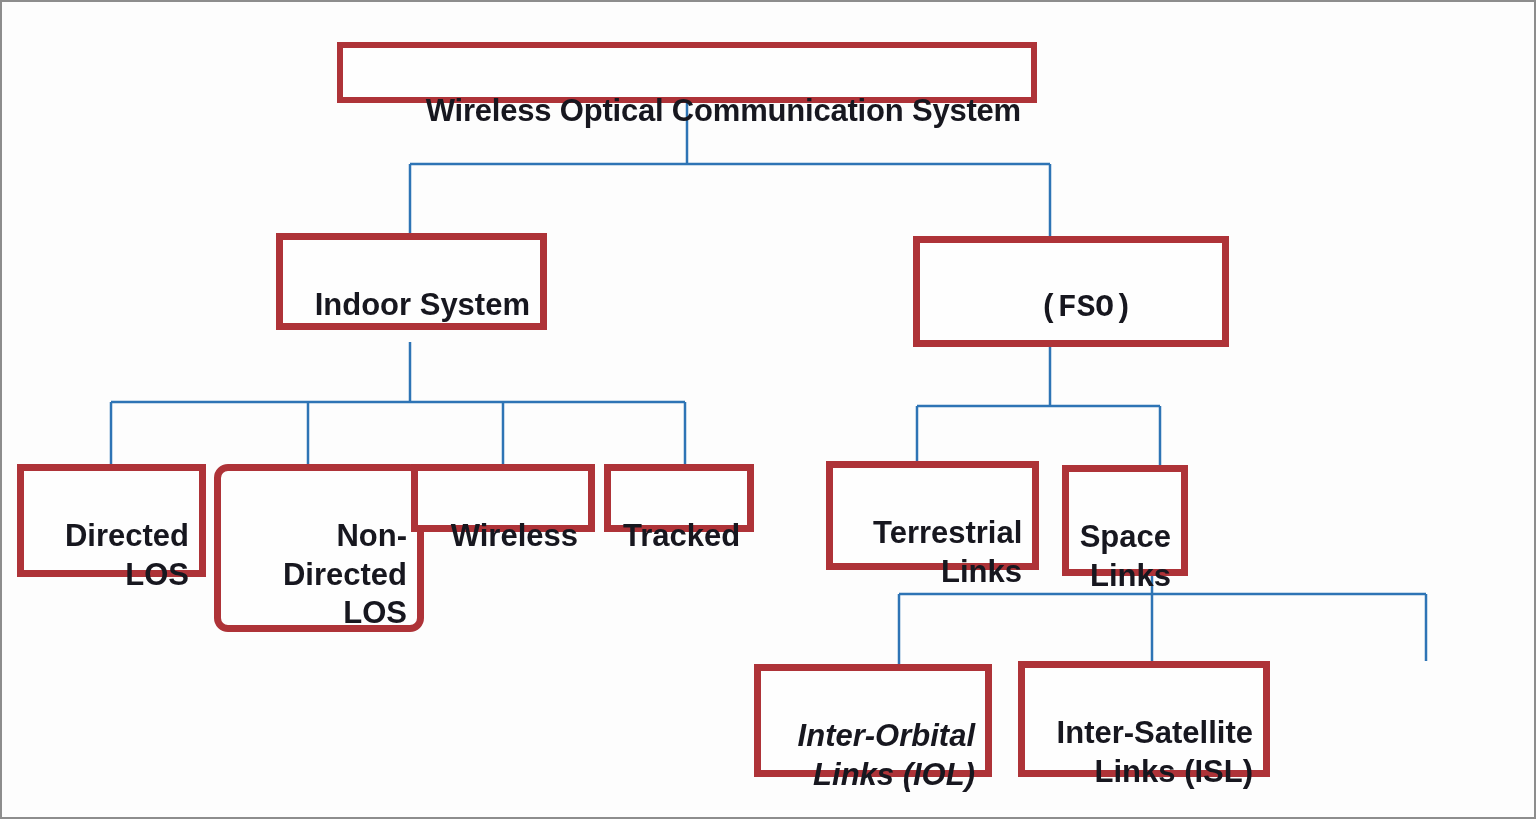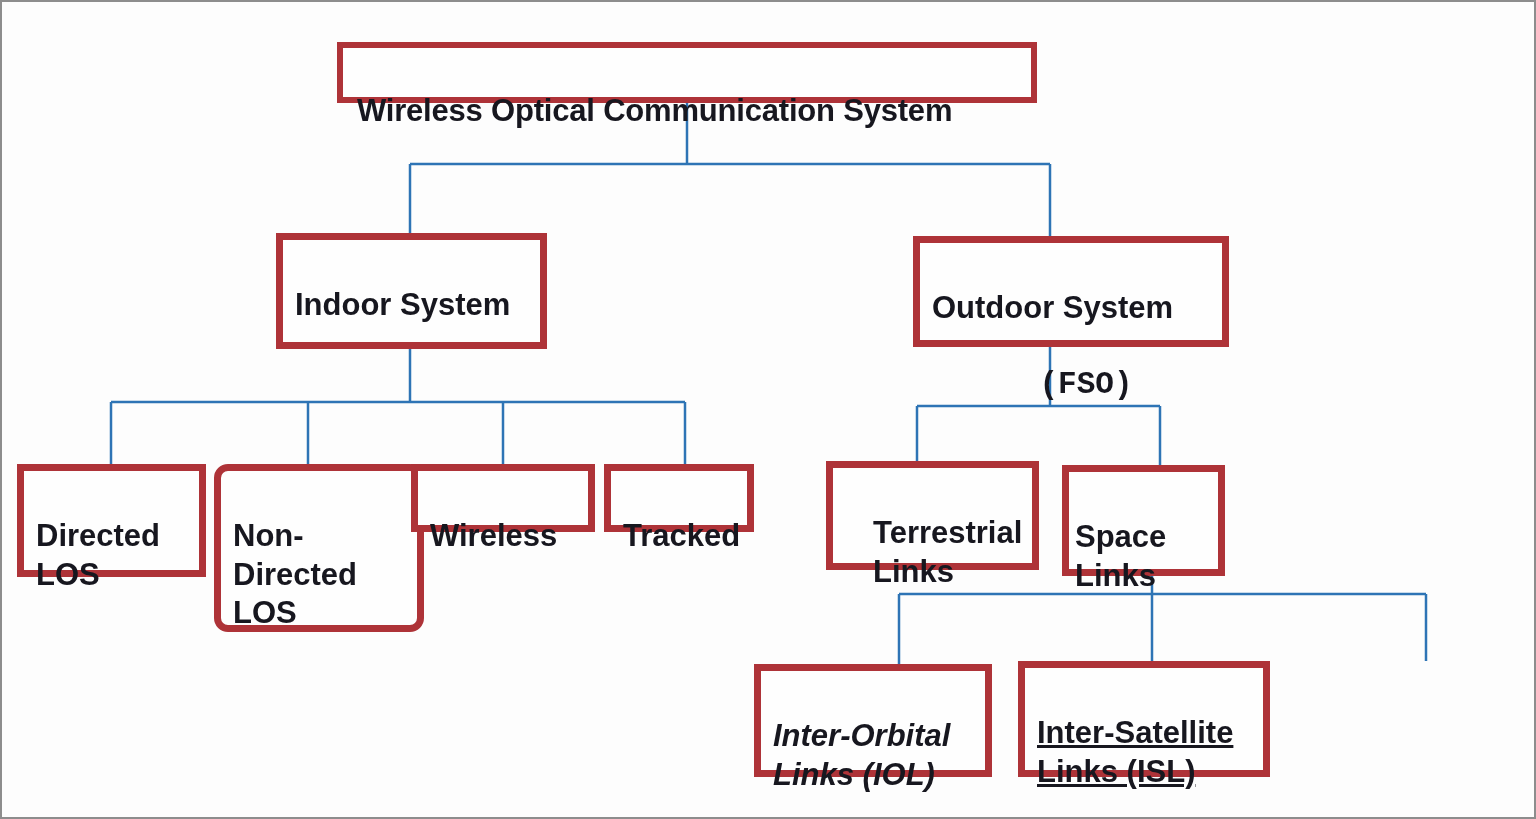--- a/index.html
+++ b/index.html
@@ -33,34 +33,34 @@
     box-sizing: border-box;
     background: #fefefe;
     border: 7px solid #ae3338;
     color: #17171f;
     font-weight: bold;
     font-size: 31px;
     line-height: 1.25;
     padding: 7px 10px 6px 12px;
     white-space: pre-line;
   }
-  .node .lbl { display: block; }
+  .node .lbl { display: block; text-align: right; }
   .node .sub { display: block; text-align: center; padding-left: 28px; font-family: Liberation Mono, monospace; }
 
   #node-root            { left: 335px;  top: 40px;  width: 700px; height: 61px;  border-width: 6px; padding: 5px 10px 5px 14px; letter-spacing: -0.2px; }
-  #node-indoor          { left: 274px;  top: 231px; width: 271px; height: 116px; }
+  #node-indoor          { left: 274px;  top: 231px; width: 271px; height: 97px; }
   #node-outdoor         { left: 911px;  top: 234px; width: 316px; height: 111px; }
   #node-directed-los    { left: 15px;   top: 462px; width: 189px; height: 113px; }
   #node-non-directed-los{ left: 212px;  top: 462px; width: 210px; height: 168px; border-radius: 14px; }
   #node-diffused        { left: 409px;  top: 462px; width: 184px; height: 68px;  }
   #node-tracked         { left: 602px;  top: 462px; width: 150px; height: 68px;  }
   #node-terrestrial     { left: 824px;  top: 459px; width: 213px; height: 109px; padding-left: 40px; }
-  #node-space           { left: 1060px; top: 463px; width: 163px; height: 111px; padding-left: 6px; }
+  #node-space           { left: 1060px; top: 463px; width: 126px; height: 111px; padding-left: 6px; }
   #node-inter-orbital   { left: 752px;  top: 662px; width: 238px; height: 113px; font-style: italic; }
-  #node-inter-satellite { left: 1016px; top: 659px; width: 252px; height: 116px; text-decoration: underline; }
+  #node-inter-satellite { left: 1016px; top: 659px; width: 252px; height: 116px; }
   #node-deep-space      { left: 1281px; top: 659px; width: 239px; height: 116px; }
 </style>
 </head>
 <body>
 
 <div class="frame">
 
   <svg class="connectors" viewBox="0 0 1536 819" xmlns="http://www.w3.org/2000/svg">
 
     <line x1="685" y1="101" x2="685" y2="162"></line>
@@ -88,21 +88,20 @@
 
   <div class="node" id="node-root">
     <span class="lbl">Wireless Optical Communication System</span>
   </div>
 
   <div class="node" id="node-indoor">
     <span class="lbl">Indoor System</span>
   </div>
 
   <div class="node" id="node-outdoor">
-    <span class="lbl">Outdoor System</span>
     <span class="sub">(FSO)</span>
   </div>
 
   <div class="node" id="node-directed-los">
     <span class="lbl">Directed
 LOS</span>
   </div>
 
   <div class="node" id="node-non-directed-los">
     <span class="lbl">Non-

